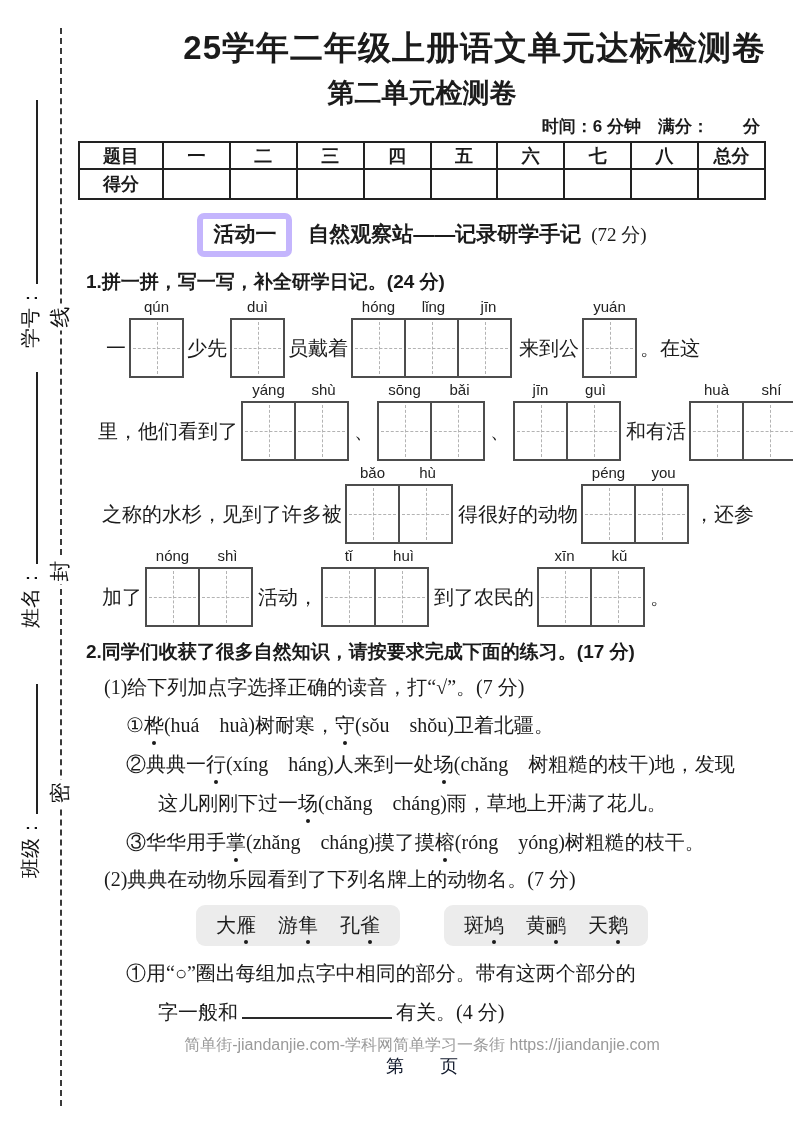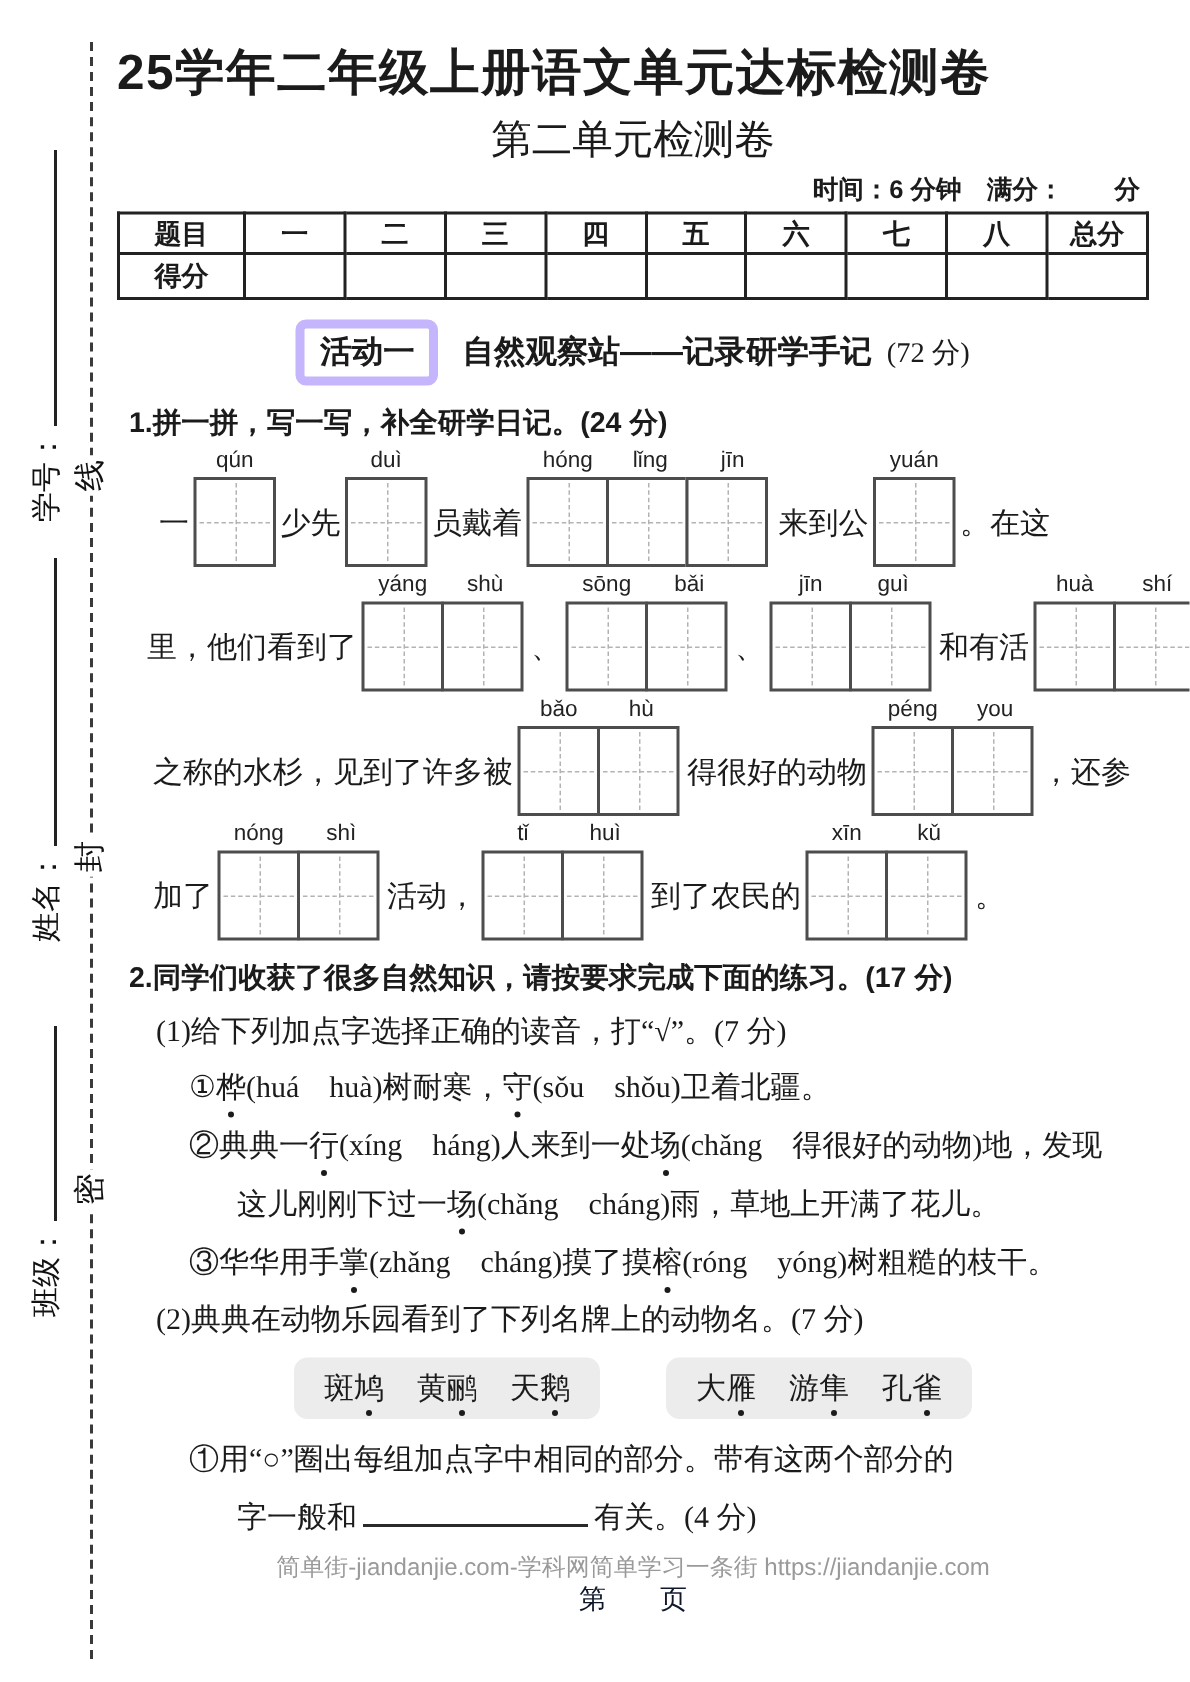--- a/index.html
+++ b/index.html
@@ -18,23 +18,23 @@
   .vb-xingming{ left:14px; top:628px; width:258px; }
   .vb-banji   { left:14px; top:878px; width:196px; }
   .seal { position:absolute; left:46px; transform:rotate(-90deg); z-index:2;
           font-family:"Liberation Serif", serif; font-size:21px; color:#111;
           background:#fff; padding:1px 3px; }
   .seal-xian { top:302px; } .seal-feng { top:556px; } .seal-mi { top:778px; }
 
   
   .content { position:absolute; left:78px; top:14px; width:688px; }
 
-  h1.title { font-size:33px; font-weight:700; text-align:left; margin-top:12px;
+  h1.title { font-size:33px; font-weight:700; text-align:right; margin-top:12px;
              letter-spacing:1px; }
-  h2.subtitle { font-size:27px; font-weight:400; text-align:center; margin-top:4px; }
+  h2.subtitle { font-size:27px; font-weight:700; text-align:center; margin-top:4px; }
   .meta { text-align:right; font-size:17px; font-weight:700; padding-right:6px;
           margin-top:4px; }
 
   table.score { width:100%; border-collapse:collapse; margin-top:3px;
                 table-layout:fixed; }
   table.score td { border:2px solid #222; text-align:center; font-size:18px;
                    font-weight:700; height:27px; }
   table.score tr.scorerow td { height:30px; }
   table.score td.first { width:84px; }
 
@@ -301,44 +301,44 @@
 
   <div class="qhead">2.同学们收获了很多自然知识，请按要求完成下面的练习。(17 分)</div>
 
   <div class="subhead">(1)给下列加点字选择正确的读音，打“√”。(7 分)</div>
 
   <div class="item">
     <span>①</span><span class="dc">桦</span><span>(huá　huà)树耐寒，</span><span class="dc">守</span><span>(sǒu　shǒu)卫着北疆。</span>
   </div>
 
   <div class="item">
-    <span>②典典一</span><span class="dc">行</span><span>(xíng　háng)人来到一处</span><span class="dc">场</span><span>(chǎng　得很好的动物)地，发现</span>
+    <span>②典典一</span><span class="dc">行</span><span>(xíng　háng)人来到一处</span><span class="dc">场</span><span>(chǎng　树粗糙的枝干)地，发现</span>
   </div>
 
   <div class="item cont">
     <span>这儿刚刚下过一</span><span class="dc">场</span><span>(chǎng　cháng)雨，草地上开满了花儿。</span>
   </div>
 
   <div class="item">
     <span>③华华用手</span><span class="dc">掌</span><span>(zhǎng　cháng)摸了摸</span><span class="dc">榕</span><span>(róng　yóng)树粗糙的枝干。</span>
   </div>
 
   <div class="subhead">(2)典典在动物乐园看到了下列名牌上的动物名。(7 分)</div>
 
   <div class="pills">
+    <div class="pill">
+      <span><span>大</span><span class="dc">雁</span></span>
+      <span><span>游</span><span class="dc">隼</span></span>
+      <span><span>孔</span><span class="dc">雀</span></span>
+    </div>
     <div class="pill">
       <span><span>斑</span><span class="dc">鸠</span></span>
       <span><span>黄</span><span class="dc">鹂</span></span>
       <span><span>天</span><span class="dc">鹅</span></span>
     </div>
-    <div class="pill">
-      <span><span>大</span><span class="dc">雁</span></span>
-      <span><span>游</span><span class="dc">隼</span></span>
-      <span><span>孔</span><span class="dc">雀</span></span>
-    </div>
   </div>
 
   <div class="item" style="margin-top:12px;">①用“○”圈出每组加点字中相同的部分。带有这两个部分的</div>
   <div class="item cont">
     <span>字一般和</span><span class="blank"></span><span>有关。(4 分)</span>
   </div>
 
   <div class="footer-credit">简单街-jiandanjie.com-学科网简单学习一条街 https://jiandanjie.com</div>
   <div class="footer-page">第　　页</div>
 

